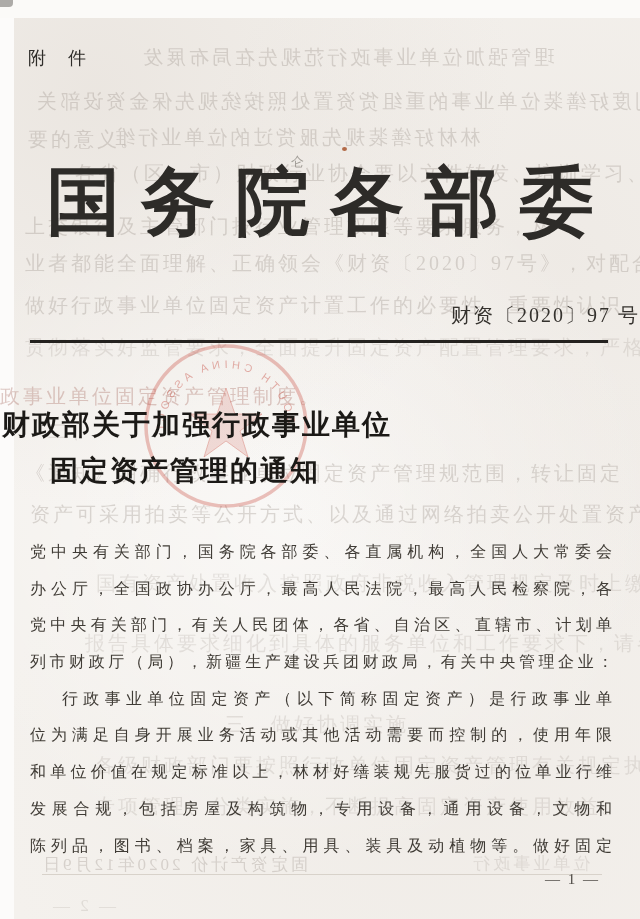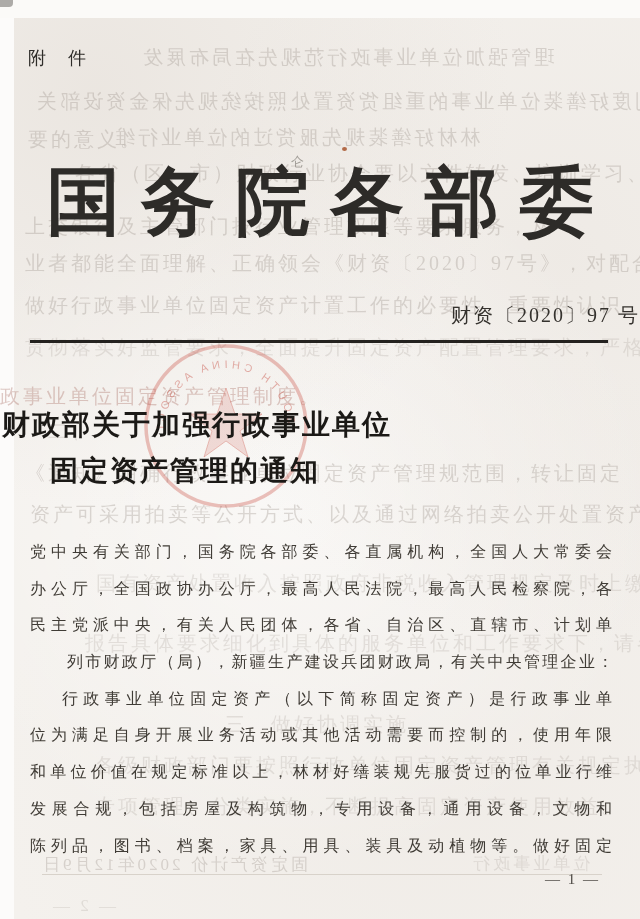--- a/index.html
+++ b/index.html
@@ -54,21 +54,21 @@
   .nt2{top:452px;margin-left:48px;}
 
   .body-block{
     left:30px;top:534px;width:582px;color:#403c36;
     font-size:16px;line-height:36.7px;
   }
   .bline{
     text-align:justify;text-align-last:justify;height:36.7px;overflow:hidden;
   }
   .bline.indent{text-indent:2em;}
-  .bline.tight{letter-spacing:-1.2px;margin-left:37px;}
+  .bline.tight{letter-spacing:-1.2px;}
 
   .footer-rule{left:42px;top:874px;width:560px;height:1px;background:#d8d2ca;}
   .page-number{left:545px;top:871px;font-size:15px;color:#4e4a45;letter-spacing:2px;}
 
   .stain-dot{left:342px;top:147px;width:5px;height:4px;background:#a8542c;border-radius:50%;opacity:.85;}
   .pencil-mark{left:291px;top:153px;font-size:13px;color:#7a766f;opacity:.65;}
 
   .seal{left:133px;top:338px;width:185px;height:180px;transform:scaleX(-1);}
 </style>
 </head>
@@ -121,21 +121,21 @@
   <div class="abs doc-number nowrap">财资〔2020〕97 号</div>
 
   <div class="abs red-rule"></div>
 
   <div class="abs notice-title nt1 nowrap">财政部关于加强行政事业单位</div>
   <div class="abs notice-title nt2 nowrap">固定资产管理的通知</div>
 
   <div class="abs body-block">
     <div class="bline">党中央有关部门，国务院各部委、各直属机构，全国人大常委会</div>
     <div class="bline">办公厅，全国政协办公厅，最高人民法院，最高人民检察院，各</div>
-    <div class="bline">民主党派中央，有关人民团体，各省、自治区、直辖市、计划单</div>
+    <div class="bline">党中央有关部门，有关人民团体，各省、自治区、直辖市、计划单</div>
     <div class="bline tight">列市财政厅（局），新疆生产建设兵团财政局，有关中央管理企业：</div>
     <div class="bline indent">行政事业单位固定资产（以下简称固定资产）是行政事业单</div>
     <div class="bline">位为满足自身开展业务活动或其他活动需要而控制的，使用年限</div>
     <div class="bline">和单位价值在规定标准以上，林材好缮装规先服货过的位单业行维</div>
     <div class="bline">发展合规，包括房屋及构筑物，专用设备，通用设备，文物和</div>
     <div class="bline">陈列品，图书、档案，家具、用具、装具及动植物等。做好固定</div>
   </div>
 
   <div class="abs footer-rule"></div>
   <div class="abs page-number nowrap">— 1 —</div>

